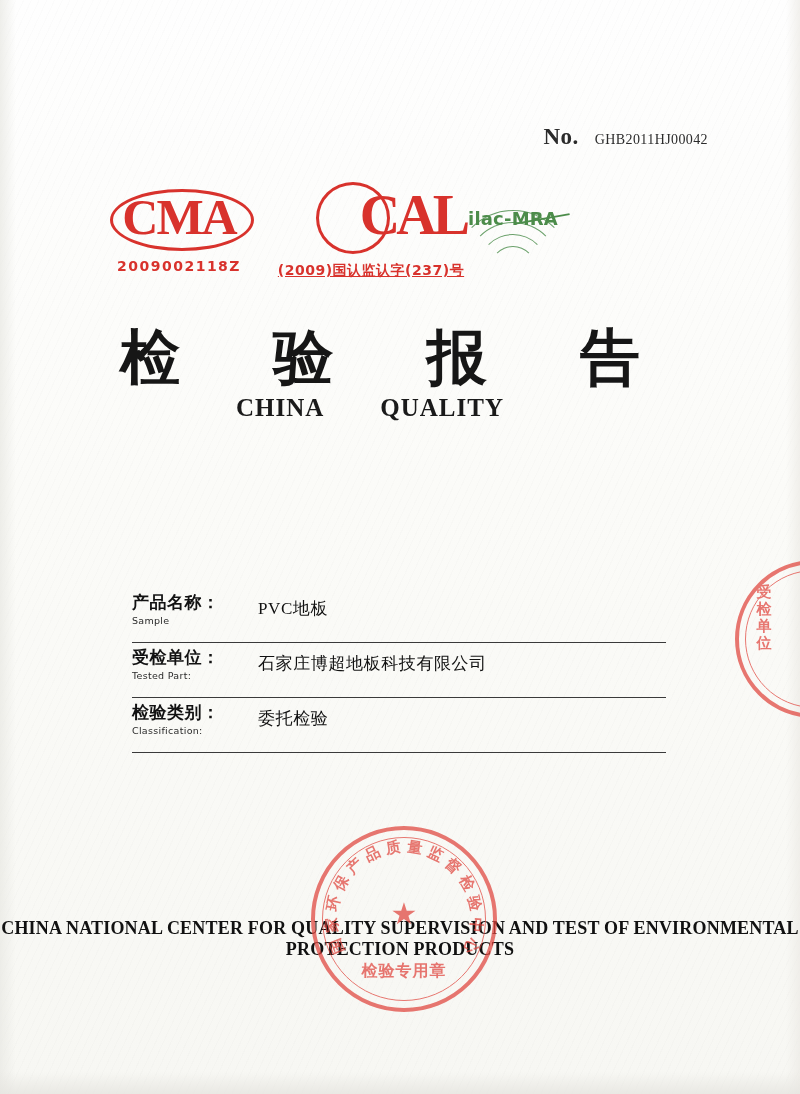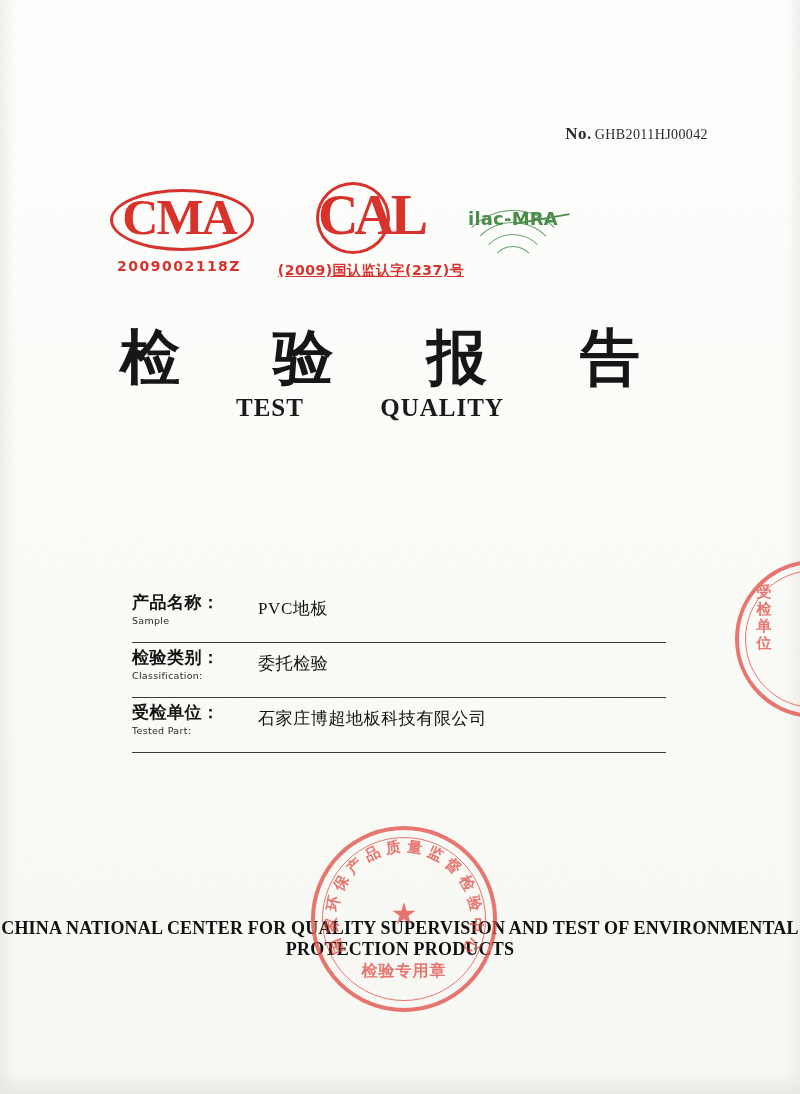--- a/index.html
+++ b/index.html
@@ -45,28 +45,28 @@
 
   
   .report-no {
     position: absolute;
     top: 124px;
     right: 92px;
     white-space: nowrap;
     color: #2b2b2b;
   }
   .report-no .lbl {
-    font-size: 17px;
+    font-size: 23px;
     font-weight: bold;
     letter-spacing: .5px;
   }
   .report-no .val {
     font-size: 14px;
     letter-spacing: .4px;
-    margin-left: 3px;
+    margin-left: 16px;
   }
 
   
   .logos {
     position: absolute;
     top: 182px;
     left: 0;
     right: 8px;
     height: 120px;
   }
@@ -100,21 +100,21 @@
     left: 6px; top: 7px;
     width: 138px; height: 56px;
     border: 3px solid #d8322c;
     border-radius: 50%;
     z-index: 1;
   }
   .logo-cma .logo-cap { color: #d8322c; font-size: 14px; letter-spacing: 1.5px; margin-top: 4px;}
 
   
   .logo-cal { left: 276px; top: -4px; width: 190px; }
-  .logo-cal .glyph { height: 76px; position: relative; }
+  .logo-cal .glyph { height: 76px; position: relative; text-align: right; }
   .cal-text {
     font-family: "Liberation Serif", serif;
     font-size: 56px;
     font-weight: bold;
     color: #d8322c;
     letter-spacing: -4px;
     line-height: 74px;
     position: relative;
     z-index: 2;
   }
@@ -412,48 +412,48 @@
 
   </div>
 
   <div class="title-cn">
     <span>检</span>
     <span>验</span>
     <span>报</span>
     <span>告</span>
   </div>
   <div class="title-en">
-    <span>TEST</span>
+    <span>CHINA</span>
     <span>QUALITY</span>
   </div>
 
   <div class="fields">
 
     <div class="field-row">
       <div class="field-labels">
         <div class="f-cn">产品名称：</div>
         <div class="f-en">Sample</div>
       </div>
       <div class="field-value">PVC地板</div>
     </div>
 
     <div class="field-row">
       <div class="field-labels">
+        <div class="f-cn">受检单位：</div>
+        <div class="f-en">Tested   Part:</div>
+      </div>
+      <div class="field-value">石家庄博超地板科技有限公司</div>
+    </div>
+
+    <div class="field-row">
+      <div class="field-labels">
         <div class="f-cn">检验类别：</div>
         <div class="f-en">Classification:</div>
       </div>
       <div class="field-value">委托检验</div>
-    </div>
-
-    <div class="field-row">
-      <div class="field-labels">
-        <div class="f-cn">受检单位：</div>
-        <div class="f-en">Tested   Part:</div>
-      </div>
-      <div class="field-value">石家庄博超地板科技有限公司</div>
     </div>
 
   </div>
 
   <div class="footer-en">CHINA NATIONAL CENTER FOR QUALITY SUPERVISION AND TEST OF ENVIRONMENTAL PROTECTION PRODUCTS</div>
 
   <div class="stamp stamp-main">
     <div class="ring2"></div>
     <div class="stamp-arc-text" id="seal-arc">
         <span style="transform: rotate(-202deg) translate(72px) rotate(90deg) translate(-50%, -50%);">国</span>

